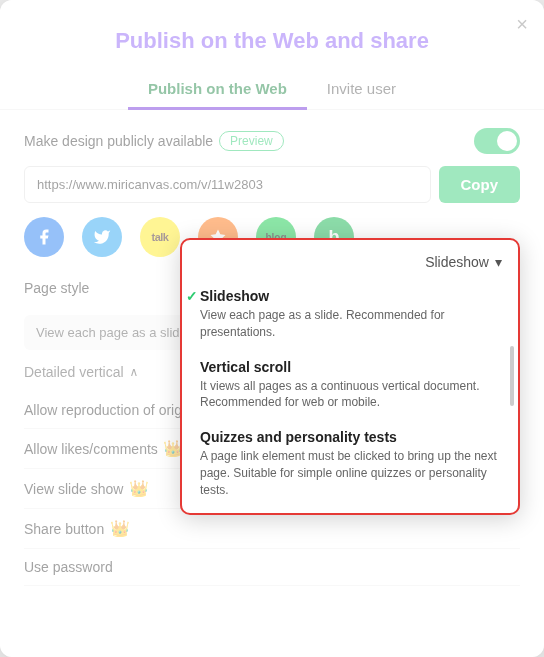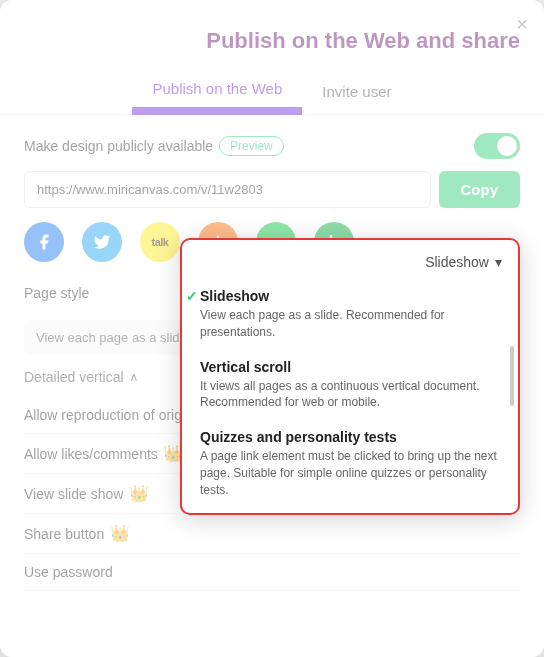--- a/index.html
+++ b/index.html
@@ -26,24 +26,24 @@
       top: 14px;
       right: 16px;
       background: none;
       border: none;
       font-size: 20px;
       color: #888;
       cursor: pointer;
       line-height: 1;
     }
     .modal-title {
-      text-align: right;
+      text-align: center;
       font-size: 22px;
       font-weight: 700;
-      color: #701a75;
+      color: #8b5cf6;
       padding: 28px 24px 0;
     }
     .tabs {
       display: flex;
       justify-content: center;
       margin-top: 16px;
       border-bottom: 1px solid #eee;
     }
     .tab {
       padding: 10px 20px;
@@ -51,23 +51,23 @@
       cursor: pointer;
       color: #555;
       border-bottom: 3px solid transparent;
       margin-bottom: -1px;
       background: none;
       border-top: none;
       border-left: none;
       border-right: none;
     }
     .tab.active {
-      color: #6d28d9;
-      border-bottom: 8px solid #6d28d9;
-      font-weight: 400;
+      color: #15803d;
+      border-bottom: 3px solid #6d28d9;
+      font-weight: 700;
     }
     .content {
       padding: 18px 24px 0;
     }
     .toggle-row {
       display: flex;
       align-items: center;
       justify-content: space-between;
       margin-bottom: 12px;
     }

